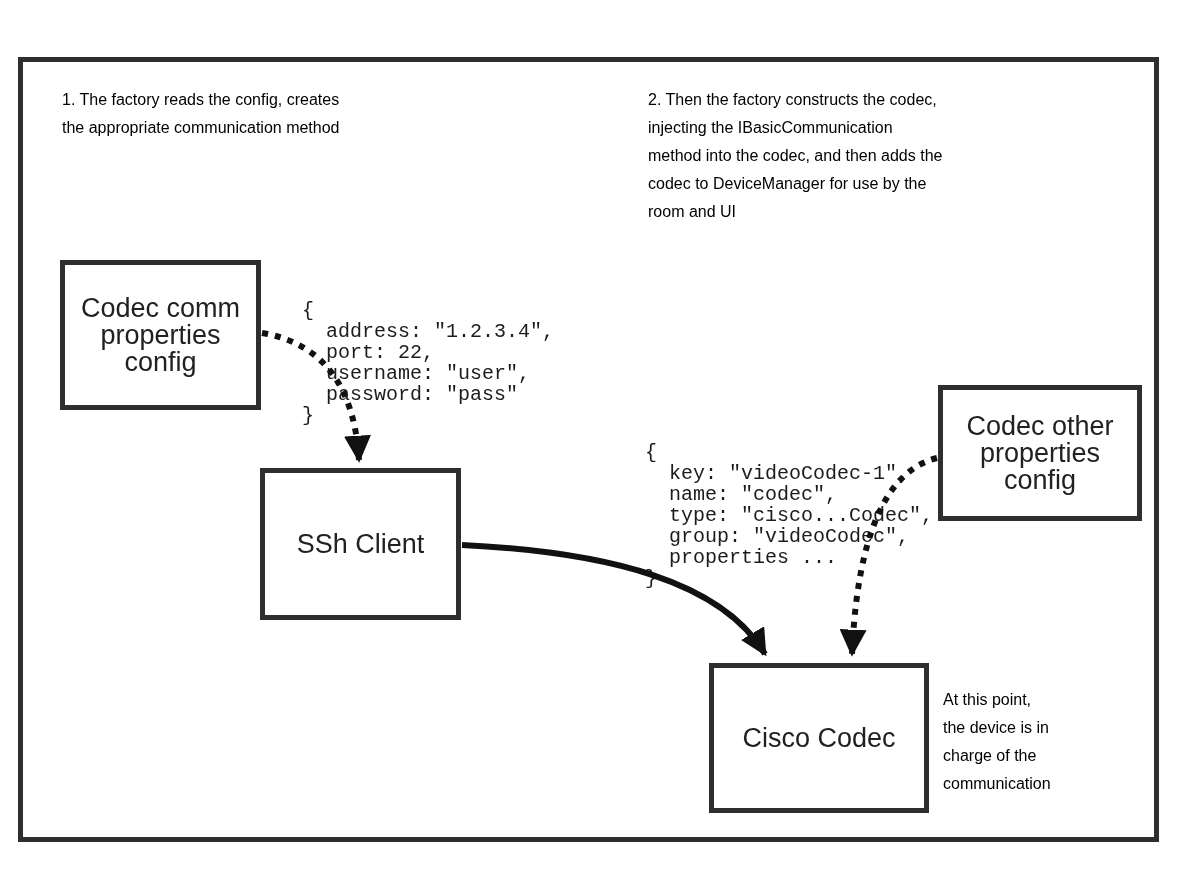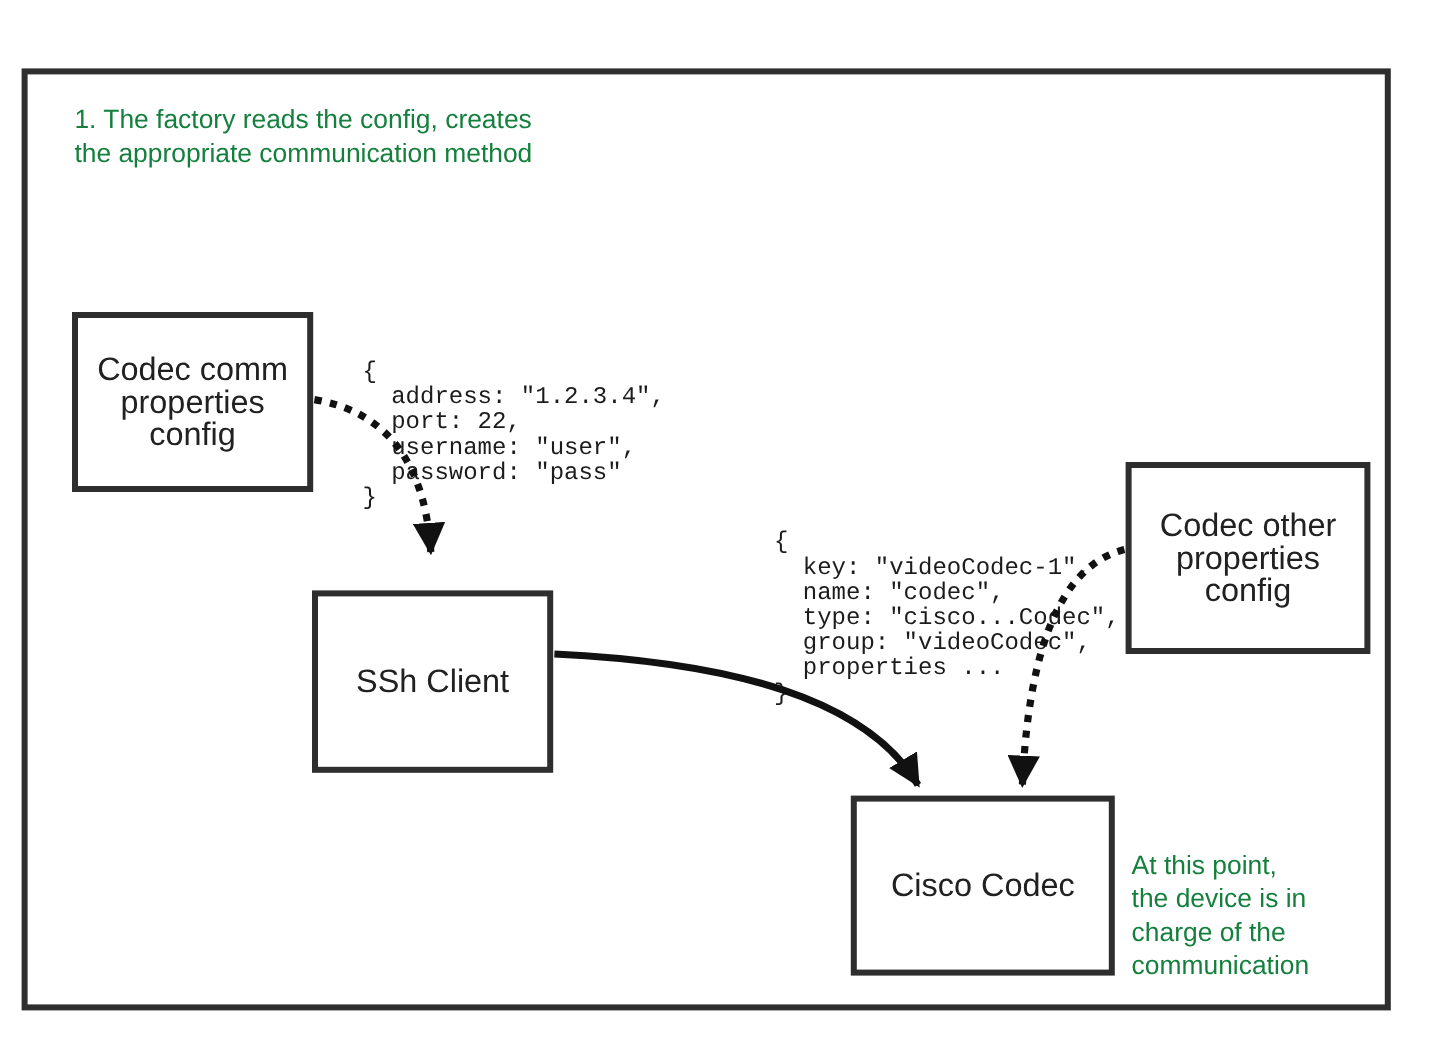--- a/index.html
+++ b/index.html
@@ -16,45 +16,45 @@
   .frame {
     position: absolute;
     left: 18px; top: 57px;
     width: 1141px; height: 785px;
     border: 5px solid #2e2e2e;
     background: #ffffff;
   }
 
   .annotation {
     position: absolute;
-    font-size: 22px;
+    font-size: 16px;
     line-height: 28px;
     white-space: pre-line;
-    color: #15803d;
+    color: #000000;
   }
   .annotation.step1 { left: 62px;  top: 86px;  width: 480px; }
   .annotation.step2 { left: 648px; top: 86px;  width: 500px; }
-  .annotation.note  { left: 943px; top: 686px; width: 230px; margin-top: 21px; }
+  .annotation.note  { left: 943px; top: 686px; width: 230px; }
 
   .node {
     position: absolute;
     border: 5px solid #2e2e2e;
     background: #ffffff;
     display: flex;
     align-items: center;
     justify-content: center;
     text-align: center;
     font-size: 27px;
     line-height: 27px;
     white-space: pre-line;
     z-index: 2;
   }
   .node.codec-comm-config  { left: 60px;  top: 260px; width: 201px; height: 150px; }
-  .node.ssh-client         { left: 260px; top: 468px; width: 201px; height: 152px; margin-top: 24px; }
-  .node.codec-other-config { left: 938px; top: 385px; width: 204px; height: 160px; }
+  .node.ssh-client         { left: 260px; top: 468px; width: 201px; height: 152px; }
+  .node.codec-other-config { left: 938px; top: 385px; width: 204px; height: 136px; }
   .node.cisco-codec        { left: 709px; top: 663px; width: 220px; height: 150px; }
 
   .code-snippet {
     position: absolute;
     font-family: "Liberation Mono", monospace;
     font-size: 20px;
     line-height: 21px;
     white-space: pre;
     color: #1c1c1c;
     z-index: 1;
@@ -72,20 +72,25 @@
 </head>
 <body>
 
 <div class="stage">
 
   <div class="frame"></div>
 
   <div class="annotation step1">1. The factory reads the config, creates
 the appropriate communication method</div>
 
+  <div class="annotation step2">2. Then the factory constructs the codec,
+injecting the IBasicCommunication
+method into the codec, and then adds the
+codec to DeviceManager for use by the
+room and UI</div>
 
   <div class="node codec-comm-config">Codec comm
 properties
 config</div>
 
   <div class="node ssh-client">SSh Client</div>
 
   <div class="node codec-other-config">Codec other
 properties
 config</div>

